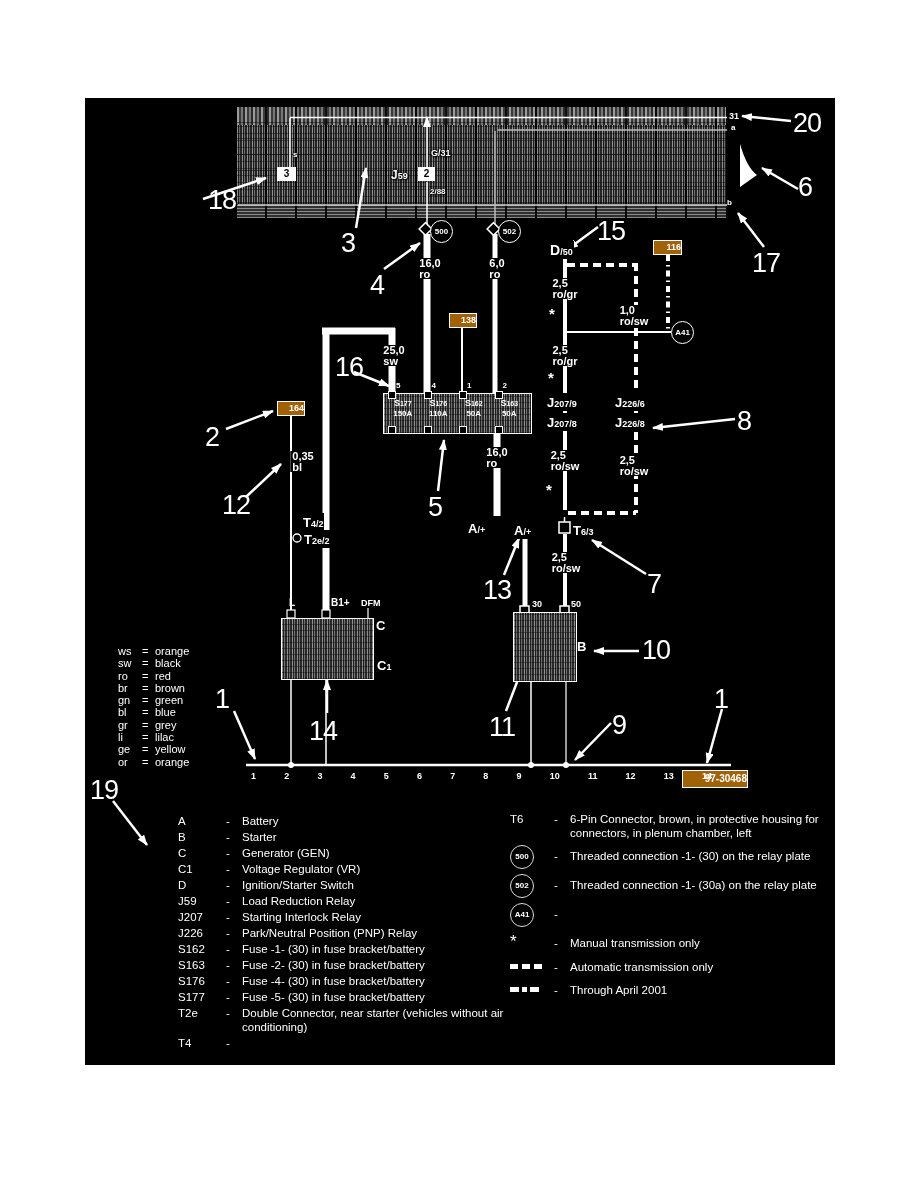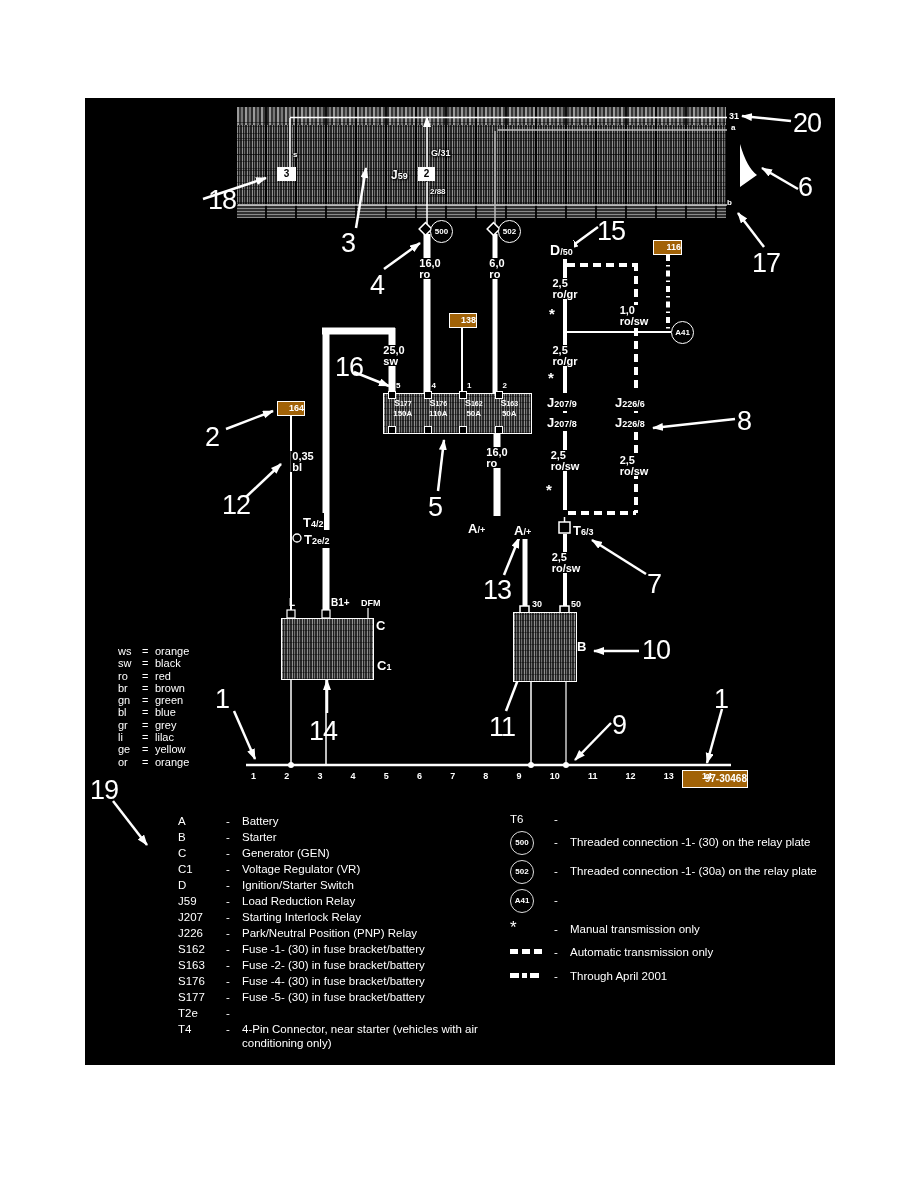--- a/index.html
+++ b/index.html
@@ -420,34 +420,35 @@
 
       <div class="lrow">
         <span>S177</span>
         <span>-</span>
         <span>Fuse -5- (30) in fuse bracket/battery</span>
       </div>
 
       <div class="lrow">
         <span>T2e</span>
         <span>-</span>
+        <span>Double Connector, near starter (vehicles without air conditioning)</span>
       </div>
 
       <div class="lrow">
         <span>T4</span>
         <span>-</span>
-        <span>4-Pin Connector, near starter (vehicles with air conditioning only)</span>
       </div>
     </div>
 
   <div class="abs lright" style="left:425px;top:714px;">
 
       <div class="rrow">
         <span class="sym sym-text">T6</span>
         <span>-</span>
+        <span>6-Pin Connector, brown, in protective housing for connectors, in plenum chamber, left</span>
       </div>
 
       <div class="rrow">
         <span class="sym sym-circle">500</span>
         <span>-</span>
         <span>Threaded connection -1- (30) on the relay plate</span>
       </div>
 
       <div class="rrow">
         <span class="sym sym-circle">502</span>

